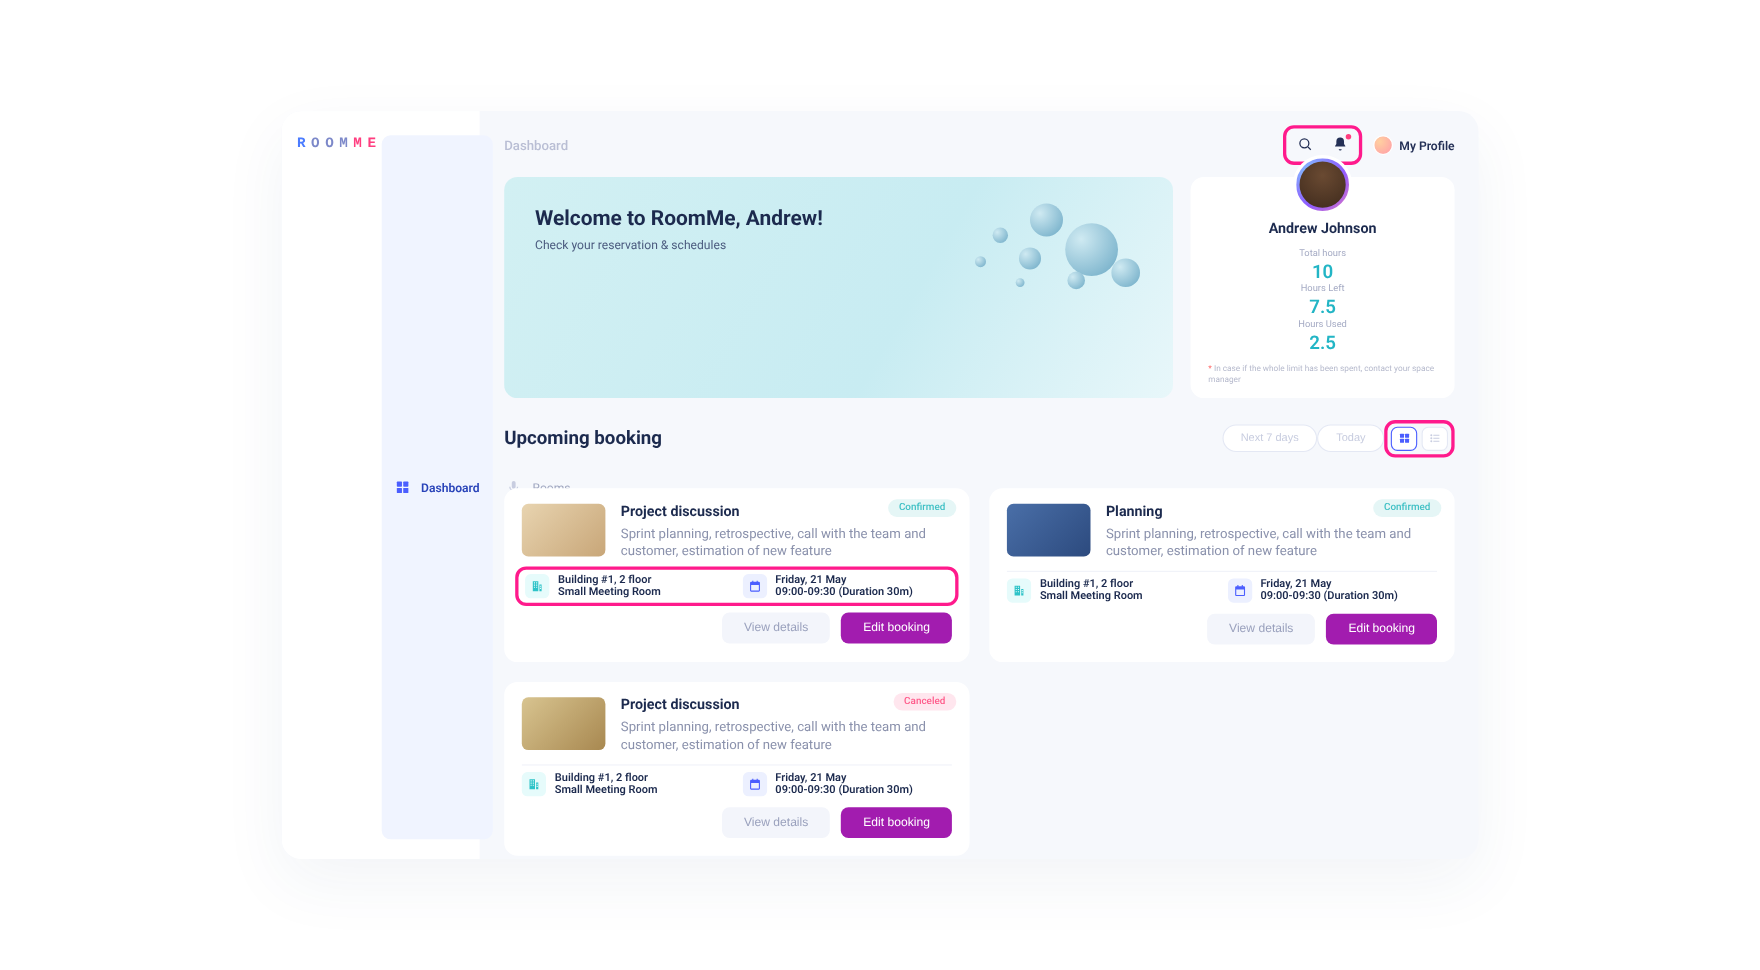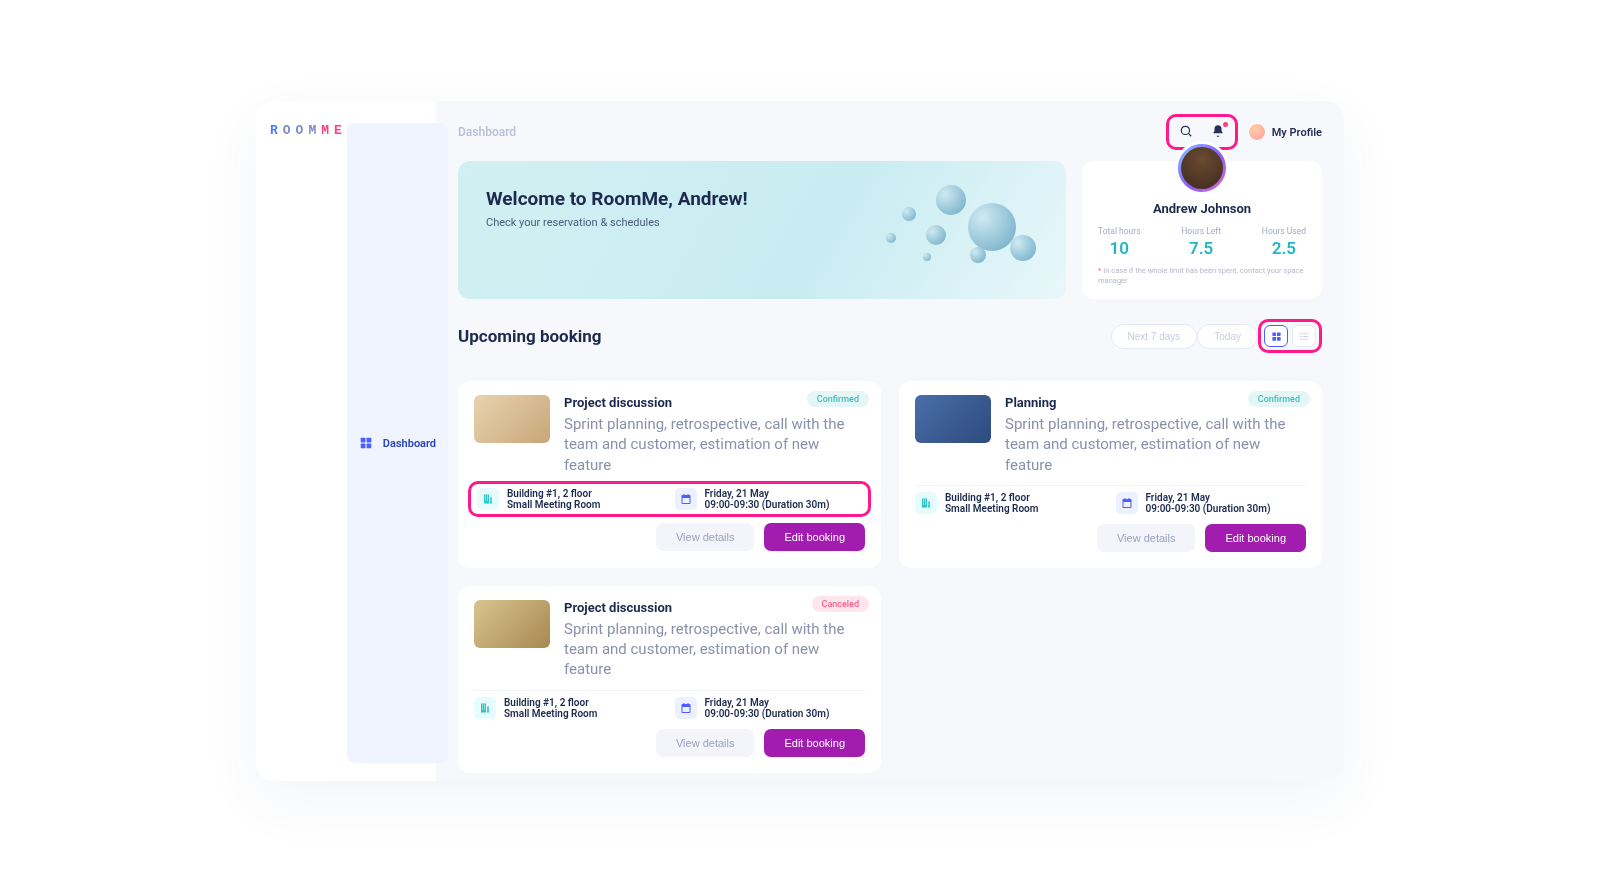--- a/index.html
+++ b/index.html
@@ -154,21 +154,21 @@
     display: flex; align-items: center; justify-content: center;
     margin: -34px auto 6px auto;
     border: 3px solid #fff;
     position: relative;
   }
   .avatar-face {
     width: 42px; height: 42px; border-radius: 50%;
     background: radial-gradient(circle at 50% 30%, #6a4a32, #3e2a1c);
   }
   .profile-name { text-align: center; font-size: 13px; font-weight: 700; color: #1c2a4e; margin-bottom: 10px; }
-  .stats { display: flex; justify-content: space-between; text-align: center; margin-bottom: 8px; }
+  .stats { display: flex; justify-content: space-between; text-align: center; margin-bottom: 8px; flex-direction: column; }
   .stat-label { font-size: 8.5px; color: #a5abc4; margin-bottom: 2px; }
   .stat-val { font-size: 17px; font-weight: 600; color: #22b5c5; }
   .profile-note { font-size: 7.5px; color: #b5b9cc; line-height: 1.3; }
   .profile-note .star { color: #ff6b6b; margin-right: 2px; }
 
   
   .section-head { display: flex; align-items: center; margin-bottom: 28px; }
   .section-head h3 { font-size: 17px; font-weight: 700; color: #1c2a4e; }
   .section-ctrls { margin-left: auto; display: flex; align-items: center; gap: 0; }
   .pill-btn {
@@ -211,21 +211,21 @@
   .card-top { display: flex; gap: 14px; position: relative; }
   .room-thumb {
     width: 76px; height: 48px; border-radius: 6px;
     background: linear-gradient(135deg, #e8d4b0, #c8a678);
     flex: none;
   }
   .room-thumb.blue { background: linear-gradient(135deg, #4a6fa8, #2c4a7e); }
   .room-thumb.lobby { background: linear-gradient(135deg, #d8c490, #a88850); }
   .card-top .texts { flex: 1; }
   .card-top h4 { font-size: 13px; font-weight: 700; color: #1c2a4e; margin-bottom: 4px; }
-  .card-top p { font-size: 15px; color: #8a91ac; line-height: 1.35; }
+  .card-top p { font-size: 12px; color: #8a91ac; line-height: 1.35; }
   .status-badge {
     position: absolute;
     top: -4px; right: -4px;
     font-size: 9px;
     padding: 3px 10px;
     border-radius: 999px;
     font-weight: 500;
   }
   .status-confirmed { background: #e5f6f6; color: #3fc0c5; }
   .status-canceled  { background: #ffe6ee; color: #ff5a8a; }

